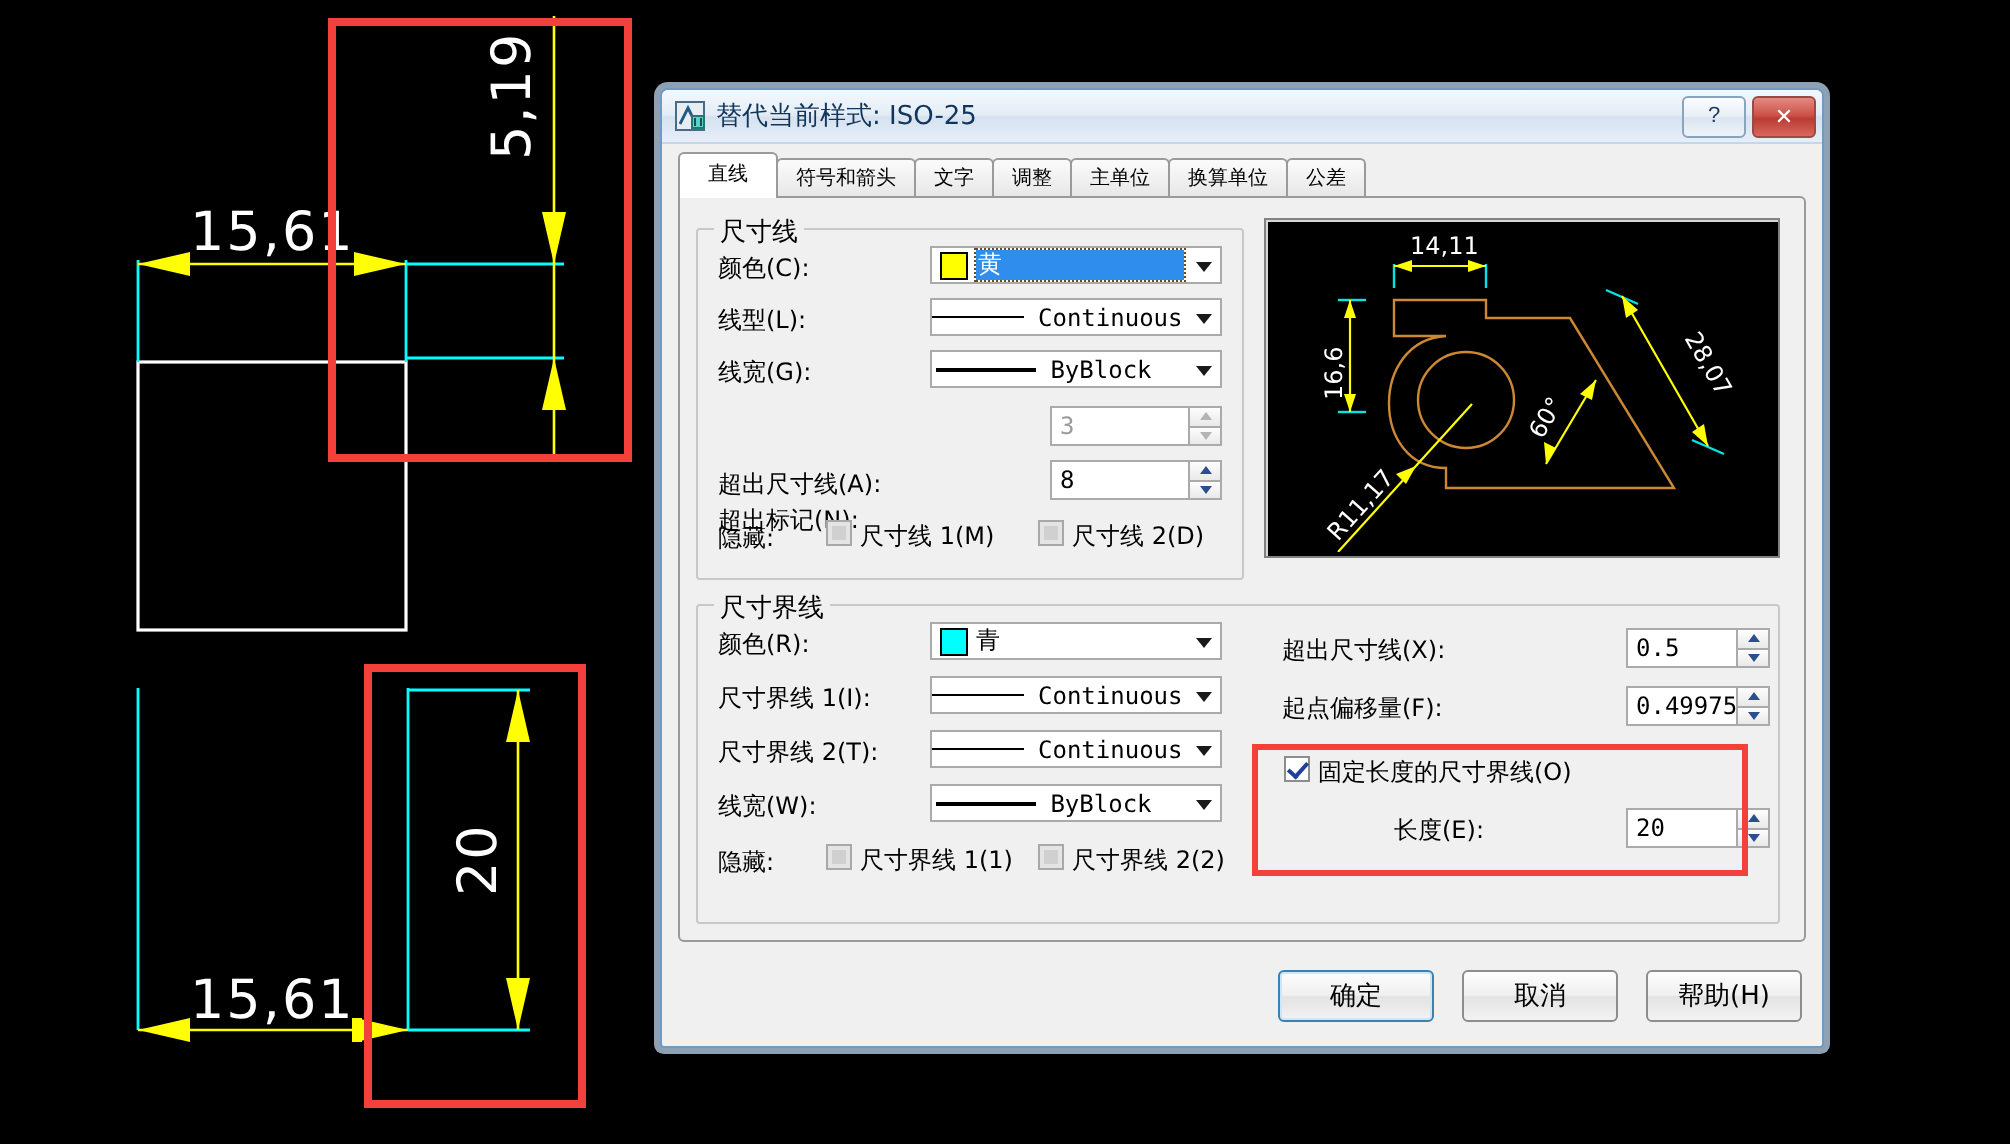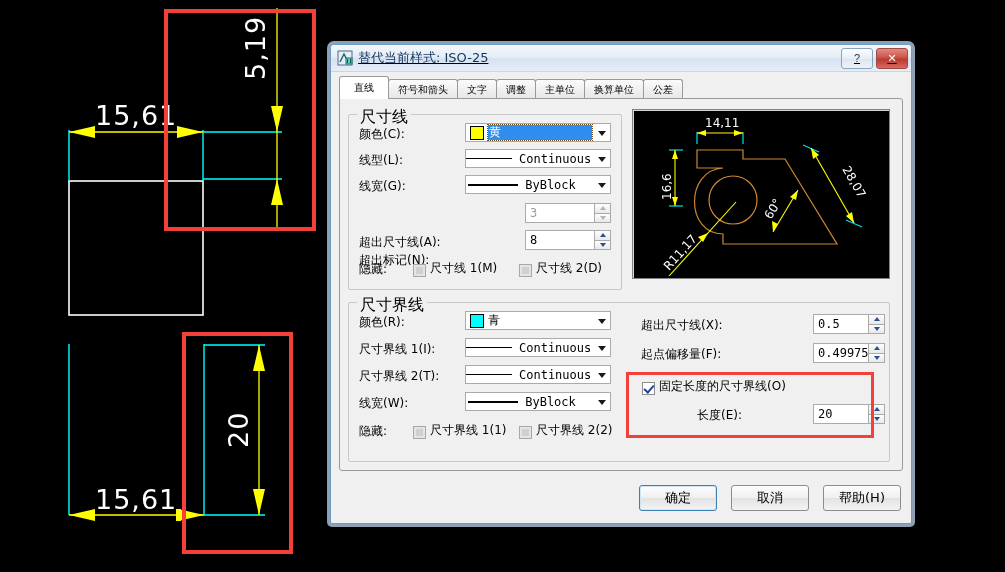--- a/index.html
+++ b/index.html
@@ -13,21 +13,21 @@
   #cad{position:absolute;left:0;top:0;width:1005px;height:572px;background:#000;}
   #cad svg{position:absolute;left:0;top:0;}
 
   
   #dialog{
     position:absolute;left:330px;top:44px;width:580px;height:478px;
     background:#f0f0f0;
     border:1px solid #6f9ac4;
     border-radius:4px 4px 2px 2px;
     box-shadow:0 0 0 3px rgba(190,215,240,.75);
-    font-size:12px;color:#000;text-decoration:underline;
+    font-size:12px;color:#000;
   }
   .titlebar{
     height:26px;
     background:linear-gradient(to bottom,#f4f8fc 0%,#e3ecf6 48%,#d6e2f0 52%,#e6eef8 100%);
     border-bottom:1px solid #c5d6e8;
     border-radius:3px 3px 0 0;
     display:flex;align-items:center;padding:0 3px 0 6px;
   }
   .title-icon{width:16px;height:16px;flex:0 0 auto;margin-right:5px;position:relative;}
   .title-text{
@@ -61,21 +61,21 @@
   }
   .tabpage{
     position:absolute;left:8px;top:53px;right:8px;bottom:52px;
     background:#f0f0f0;border:1px solid #9a9a9a;border-radius:0 3px 3px 3px;
   }
 
   
   .group{position:absolute;border:1px solid #c8c8c8;border-radius:2px;}
   .group>.legend{
     position:absolute;top:-8px;left:8px;background:#f0f0f0;padding:0 3px;
-    font-size:16px;font-family:"DejaVu Sans","Liberation Sans",sans-serif;
+    font-size:13px;font-family:"DejaVu Sans","Liberation Sans",sans-serif;
   }
   .row{position:absolute;display:flex;align-items:center;}
   .lbl{
     font-size:12px;font-family:"DejaVu Sans","Liberation Sans",sans-serif;
     white-space:nowrap;color:#000;
   }
 
   
   .combo{
     height:19px;background:#fff;border:1px solid #aaa;
@@ -111,21 +111,21 @@
     flex:1;border:1px solid #aaa;background:linear-gradient(to bottom,#fdfdfd,#e9e9e9);
     display:flex;align-items:center;justify-content:center;box-sizing:border-box;
   }
   .spin .sb:first-child{border-bottom:none;}
   .tri-up{width:0;height:0;border-left:3px solid transparent;border-right:3px solid transparent;border-bottom:4px solid #2b4f8e;}
   .tri-dn{width:0;height:0;border-left:3px solid transparent;border-right:3px solid transparent;border-top:4px solid #2b4f8e;}
   .spin.disabled .tri-up{border-bottom-color:#b4b4b4;}
   .spin.disabled .tri-dn{border-top-color:#b4b4b4;}
 
   
-  .cb{display:flex;align-items:flex-end;}
+  .cb{display:flex;align-items:flex-start;}
   .box{
     width:13px;height:13px;border:1px solid #8d8d8d;background:#fff;box-sizing:border-box;
     margin-right:4px;flex:0 0 auto;position:relative;
   }
   .box.gray{background:#e4e4e4;border-color:#a8a8a8;}
   .box.gray:before{
     content:"";position:absolute;left:2px;top:2px;width:7px;height:7px;background:#d0d0d0;
   }
   .box.checked:after{
     content:"";position:absolute;left:3px;top:0px;width:4px;height:8px;

